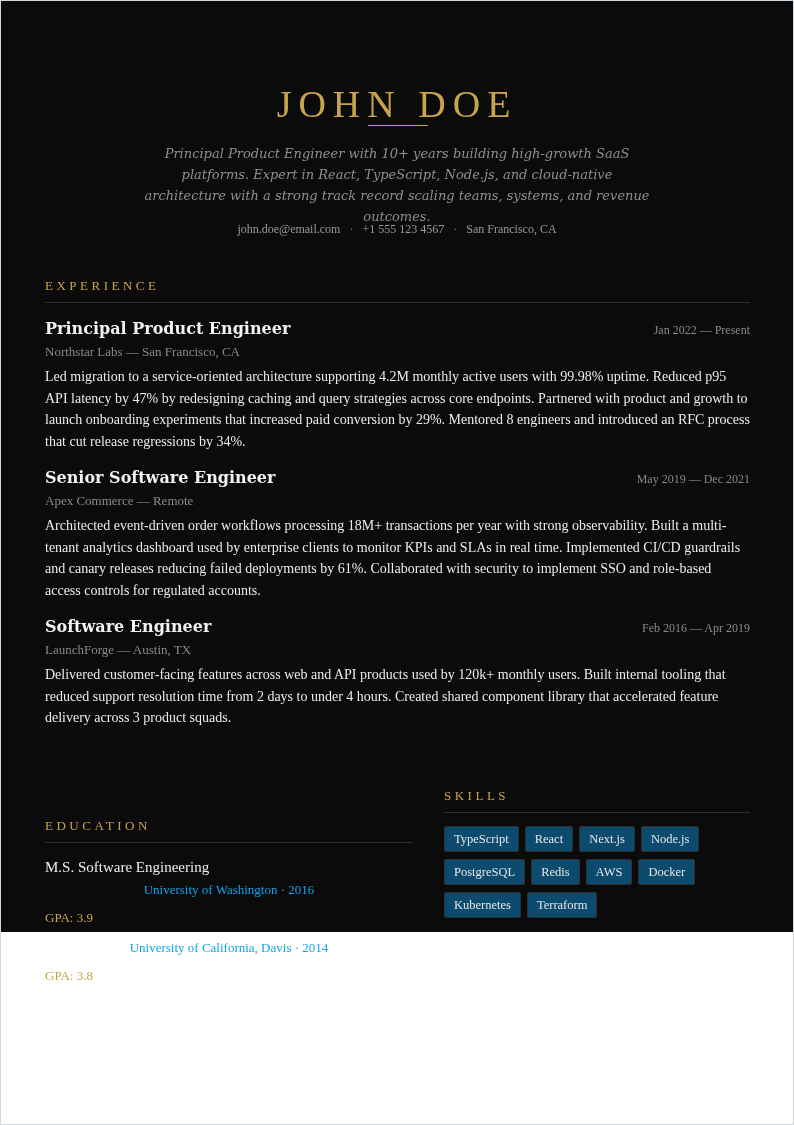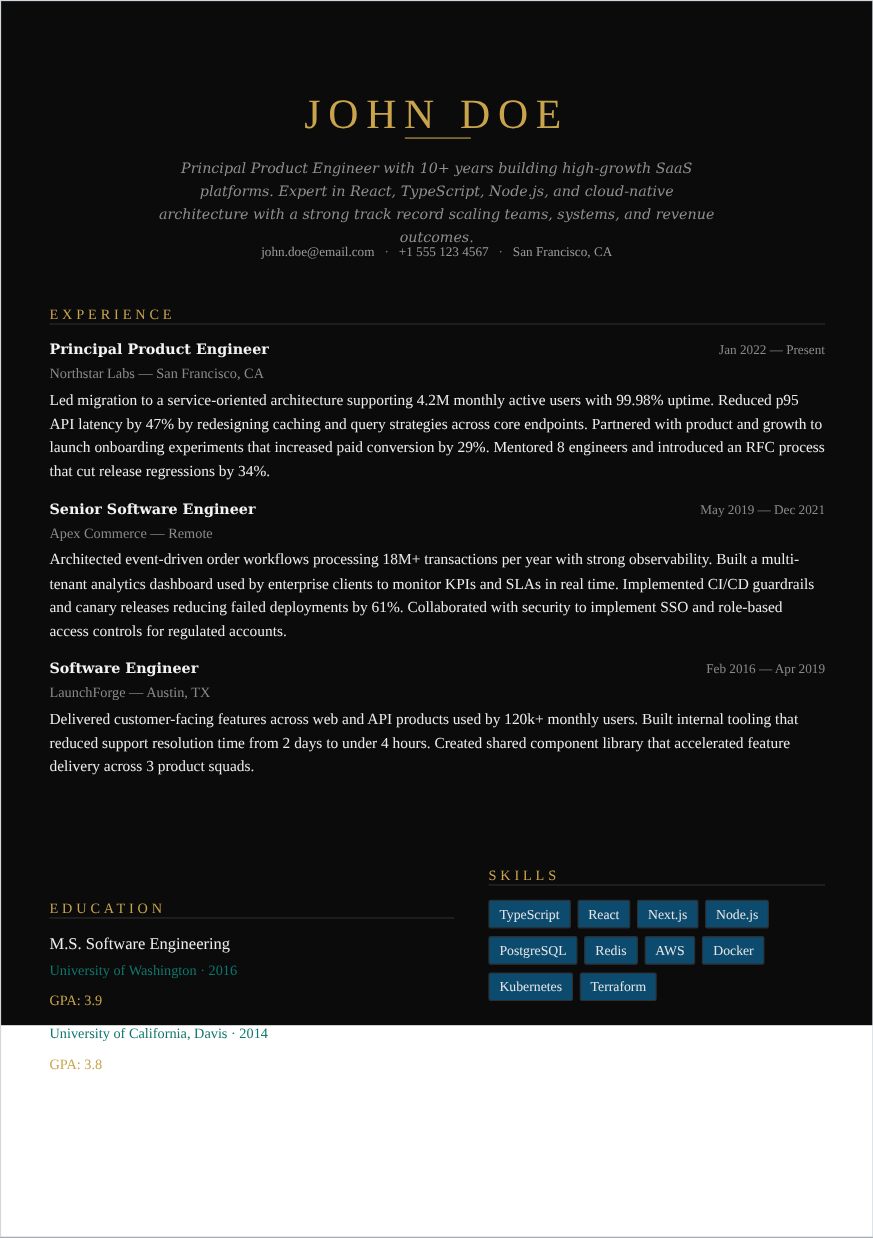--- a/index.html
+++ b/index.html
@@ -39,46 +39,46 @@
   .contact {
     position: absolute; left: 0; right: 0; top: 221px;
     text-align: center; font-size: 12px; color: #9a9a9a;
     font-family: "Liberation Serif", serif;
   }
   .contact .sep { margin: 0 9px; color: #777; }
 
   .section-title {
     font-family: "Liberation Serif", serif;
     font-size: 13px; letter-spacing: 3.5px; color: #c9a44c;
-    padding-bottom: 0; border-bottom: 1px solid #2e2e2e;
+    padding-bottom: 8px; border-bottom: 1px solid #2e2e2e;
   }
   .experience { position: absolute; left: 44px; width: 705px; top: 277px; }
   .job { margin-top: 16px; }
   .job-head { display: flex; justify-content: space-between; align-items: baseline; }
   .job-title {
     font-family: "DejaVu Serif", serif; font-weight: bold;
-    font-size: 13px; color: #f2f2f2;
+    font-size: 16px; color: #f2f2f2;
   }
   .job-dates { font-family: "Liberation Serif", serif; font-size: 12px; color: #8a8a8a; }
   .job-company {
     font-family: "Liberation Serif", serif; font-size: 13px; color: #8a8a8a;
     margin-top: 6px;
   }
   .job-desc {
     font-family: "Liberation Serif", serif;
     font-size: 14px; line-height: 21.5px; color: #ececec;
     margin-top: 6px;
   }
 
   .education { position: absolute; left: 44px; width: 368px; top: 817px; }
   .skills { position: absolute; left: 443px; width: 306px; top: 787px; }
   .degree {
     font-family: "Liberation Serif", serif; font-size: 15px; color: #eeeeee;
   }
-  .school { font-family: "Liberation Serif", serif; font-size: 13px; color: #0f766e; margin-top: 6px; }
+  .school { font-family: "Liberation Serif", serif; font-size: 13px; color: #0ea5e9; margin-top: 6px; text-align: center; }
   .gpa { font-family: "Liberation Serif", serif; font-size: 13px; color: #c9a44c; margin-top: 12px; }
   .edu-item.first { margin-top: 16px; }
   .edu-item + .edu-item { margin-top: 14px; }
 
   .skill-list { display: flex; flex-wrap: wrap; gap: 7px 6px; margin-top: 13px; width: 300px; }
   .skill {
     font-family: "Liberation Serif", serif; font-size: 12.5px; color: #e6e6e6;
     background: #0c4a6e; border: 1px solid #2f2f2f; border-radius: 2px;
     padding: 5px 9px; line-height: 14px;
   }

